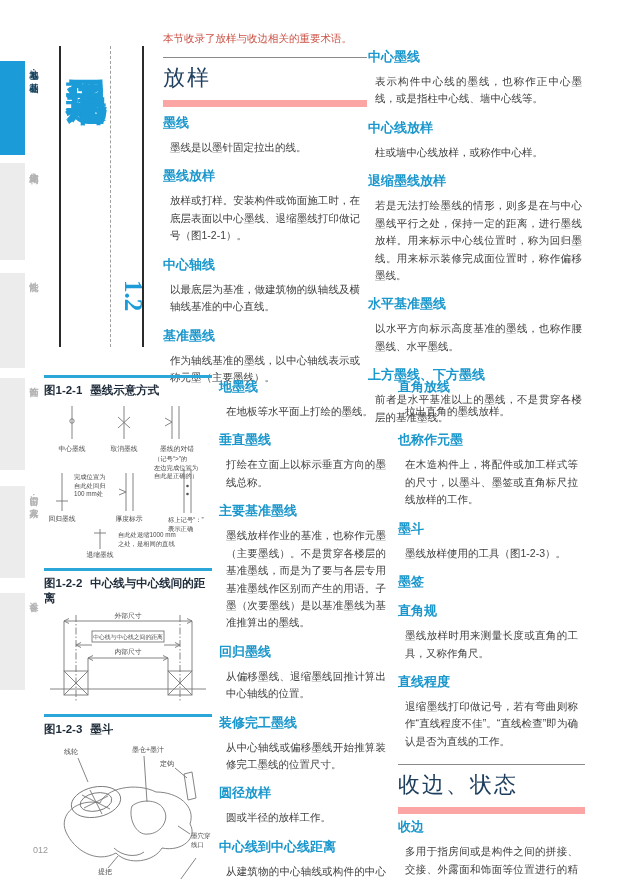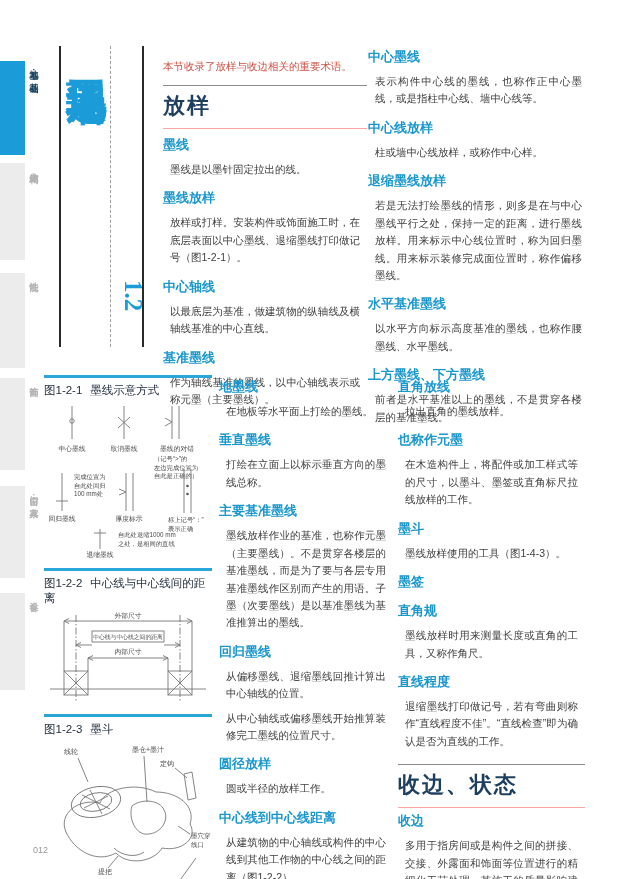--- a/index.html
+++ b/index.html
@@ -22,38 +22,38 @@
   .vrule{position:absolute;top:46px;height:301px;width:2px;background:#2a2a2a;}
   .vrule.left{left:59px;} .vrule.right{left:142px;}
   .vdash{position:absolute;top:46px;height:301px;width:0;border-left:1px dashed #9f9f9f;left:110px;}
   .main-title{position:absolute;left:63px;top:48px;height:298px;writing-mode:vertical-rl;
               text-orientation:upright;font-family:"Liberation Serif",serif;font-weight:bold;
               font-size:40px;line-height:46px;letter-spacing:1px;color:#1b9cd8;}
   .chapter-num{position:absolute;left:119px;top:280px;writing-mode:vertical-rl;
                font-family:"Liberation Serif",serif;font-size:25px;font-weight:bold;color:#1b9cd8;}
   
   .col{position:absolute;}
-  .col-top-left{left:163px;top:60px;width:204px;}
+  .col-top-left{left:163px;top:32px;width:204px;}
   .col-top-right{left:368px;top:48px;width:221px;}
   .col-bot-mid{left:219px;top:378px;width:174px;}
   .col-bot-right{left:398px;top:378px;width:187px;}
   .intro{font-size:10.5px;color:#cb5246;white-space:nowrap;margin:0 0 11px 0;}
-  .section-head{font-size:22px;font-weight:bold;color:#1d3e5e;letter-spacing:2px;
-                border-top:1px solid #8a8a8a;border-bottom:1px solid #fca5a5;
+  .section-head{font-size:22px;font-weight:normal;color:#1d3e5e;letter-spacing:2px;
+                border-top:1px solid #8a8a8a;border-bottom:7px solid #fca5a5;
                 padding:5px 0 7px 0;margin:0 0 4px 0;}
   .section-head.second{margin-top:14px;}
   .term{margin:0;}
   .term-title{font-size:13px;font-weight:bold;color:#1a97cc;margin:11px 0 3px 0;}
   div[data-list] > .term:first-child .term-title{margin-top:0;}
   .col-top-left div[data-list] > .term:first-child .term-title{margin-top:7px;}
   .term-body{font-size:10.5px;line-height:1.66;margin:7px;text-align:justify;color:#404040;}
   
   .fig-col{position:absolute;left:44px;top:375px;width:168px;}
   .fig-block{margin-bottom:9px;}
-  .fig-cap{border-top:3px solid #2aa7d8;padding-top:5px;font-weight:normal;font-size:11.5px;
+  .fig-cap{border-top:3px solid #2aa7d8;padding-top:5px;font-weight:bold;font-size:11.5px;
            color:#1d2a38;margin-bottom:3px;}
   .fig-id{margin-right:8px;}
   .fig-svg{display:block;}
   .fig-svg line,.fig-svg polyline,.fig-svg path,.fig-svg circle,.fig-svg rect,
   .fig-svg ellipse,.fig-svg polygon{stroke:#777;stroke-width:0.9;fill:none;}
   .fig-svg text{fill:#4a4a4a;stroke:none;font-family:"Liberation Sans",sans-serif;}
   .fig-svg .dot{fill:#555;stroke:none;}
   .page-num{position:absolute;left:33px;top:845px;font-size:9px;color:#999;}
 </style>
 </head>
@@ -293,20 +293,21 @@
     <h4 class="term-title">主要基准墨线</h4>
     <p class="term-body">墨线放样作业的基准，也称作元墨（主要墨线）。不是贯穿各楼层的基准墨线，而是为了要与各层专用基准墨线作区别而产生的用语。子墨（次要墨线）是以基准墨线为基准推算出的墨线。</p>
   </div>
 
   <div class="term">
     <h4 class="term-title">回归墨线</h4>
     <p class="term-body">从偏移墨线、退缩墨线回推计算出中心轴线的位置。</p>
   </div>
 
   <div class="term">
+    <h4 class="term-title">装修完工墨线</h4>
     <p class="term-body">从中心轴线或偏移墨线开始推算装修完工墨线的位置尺寸。</p>
   </div>
 
   <div class="term">
     <h4 class="term-title">圆径放样</h4>
     <p class="term-body">圆或半径的放样工作。</p>
   </div>
 
   <div class="term">
     <h4 class="term-title">中心线到中心线距离</h4>
@@ -322,21 +323,21 @@
     <p class="term-body">拉出直角的墨线放样。</p>
   </div>
 
   <div class="term">
     <h4 class="term-title">也称作元墨</h4>
     <p class="term-body">在木造构件上，将配件或加工样式等的尺寸，以墨斗、墨签或直角标尺拉线放样的工作。</p>
   </div>
 
   <div class="term">
     <h4 class="term-title">墨斗</h4>
-    <p class="term-body">墨线放样使用的工具（图1-4-3）。</p>
+    <p class="term-body">墨线放样使用的工具（图1-2-3）。</p>
   </div>
 
   <div class="term">
     <h4 class="term-title">墨签</h4>
   </div>
 
   <div class="term">
     <h4 class="term-title">直角规</h4>
     <p class="term-body">墨线放样时用来测量长度或直角的工具，又称作角尺。</p>
   </div>

